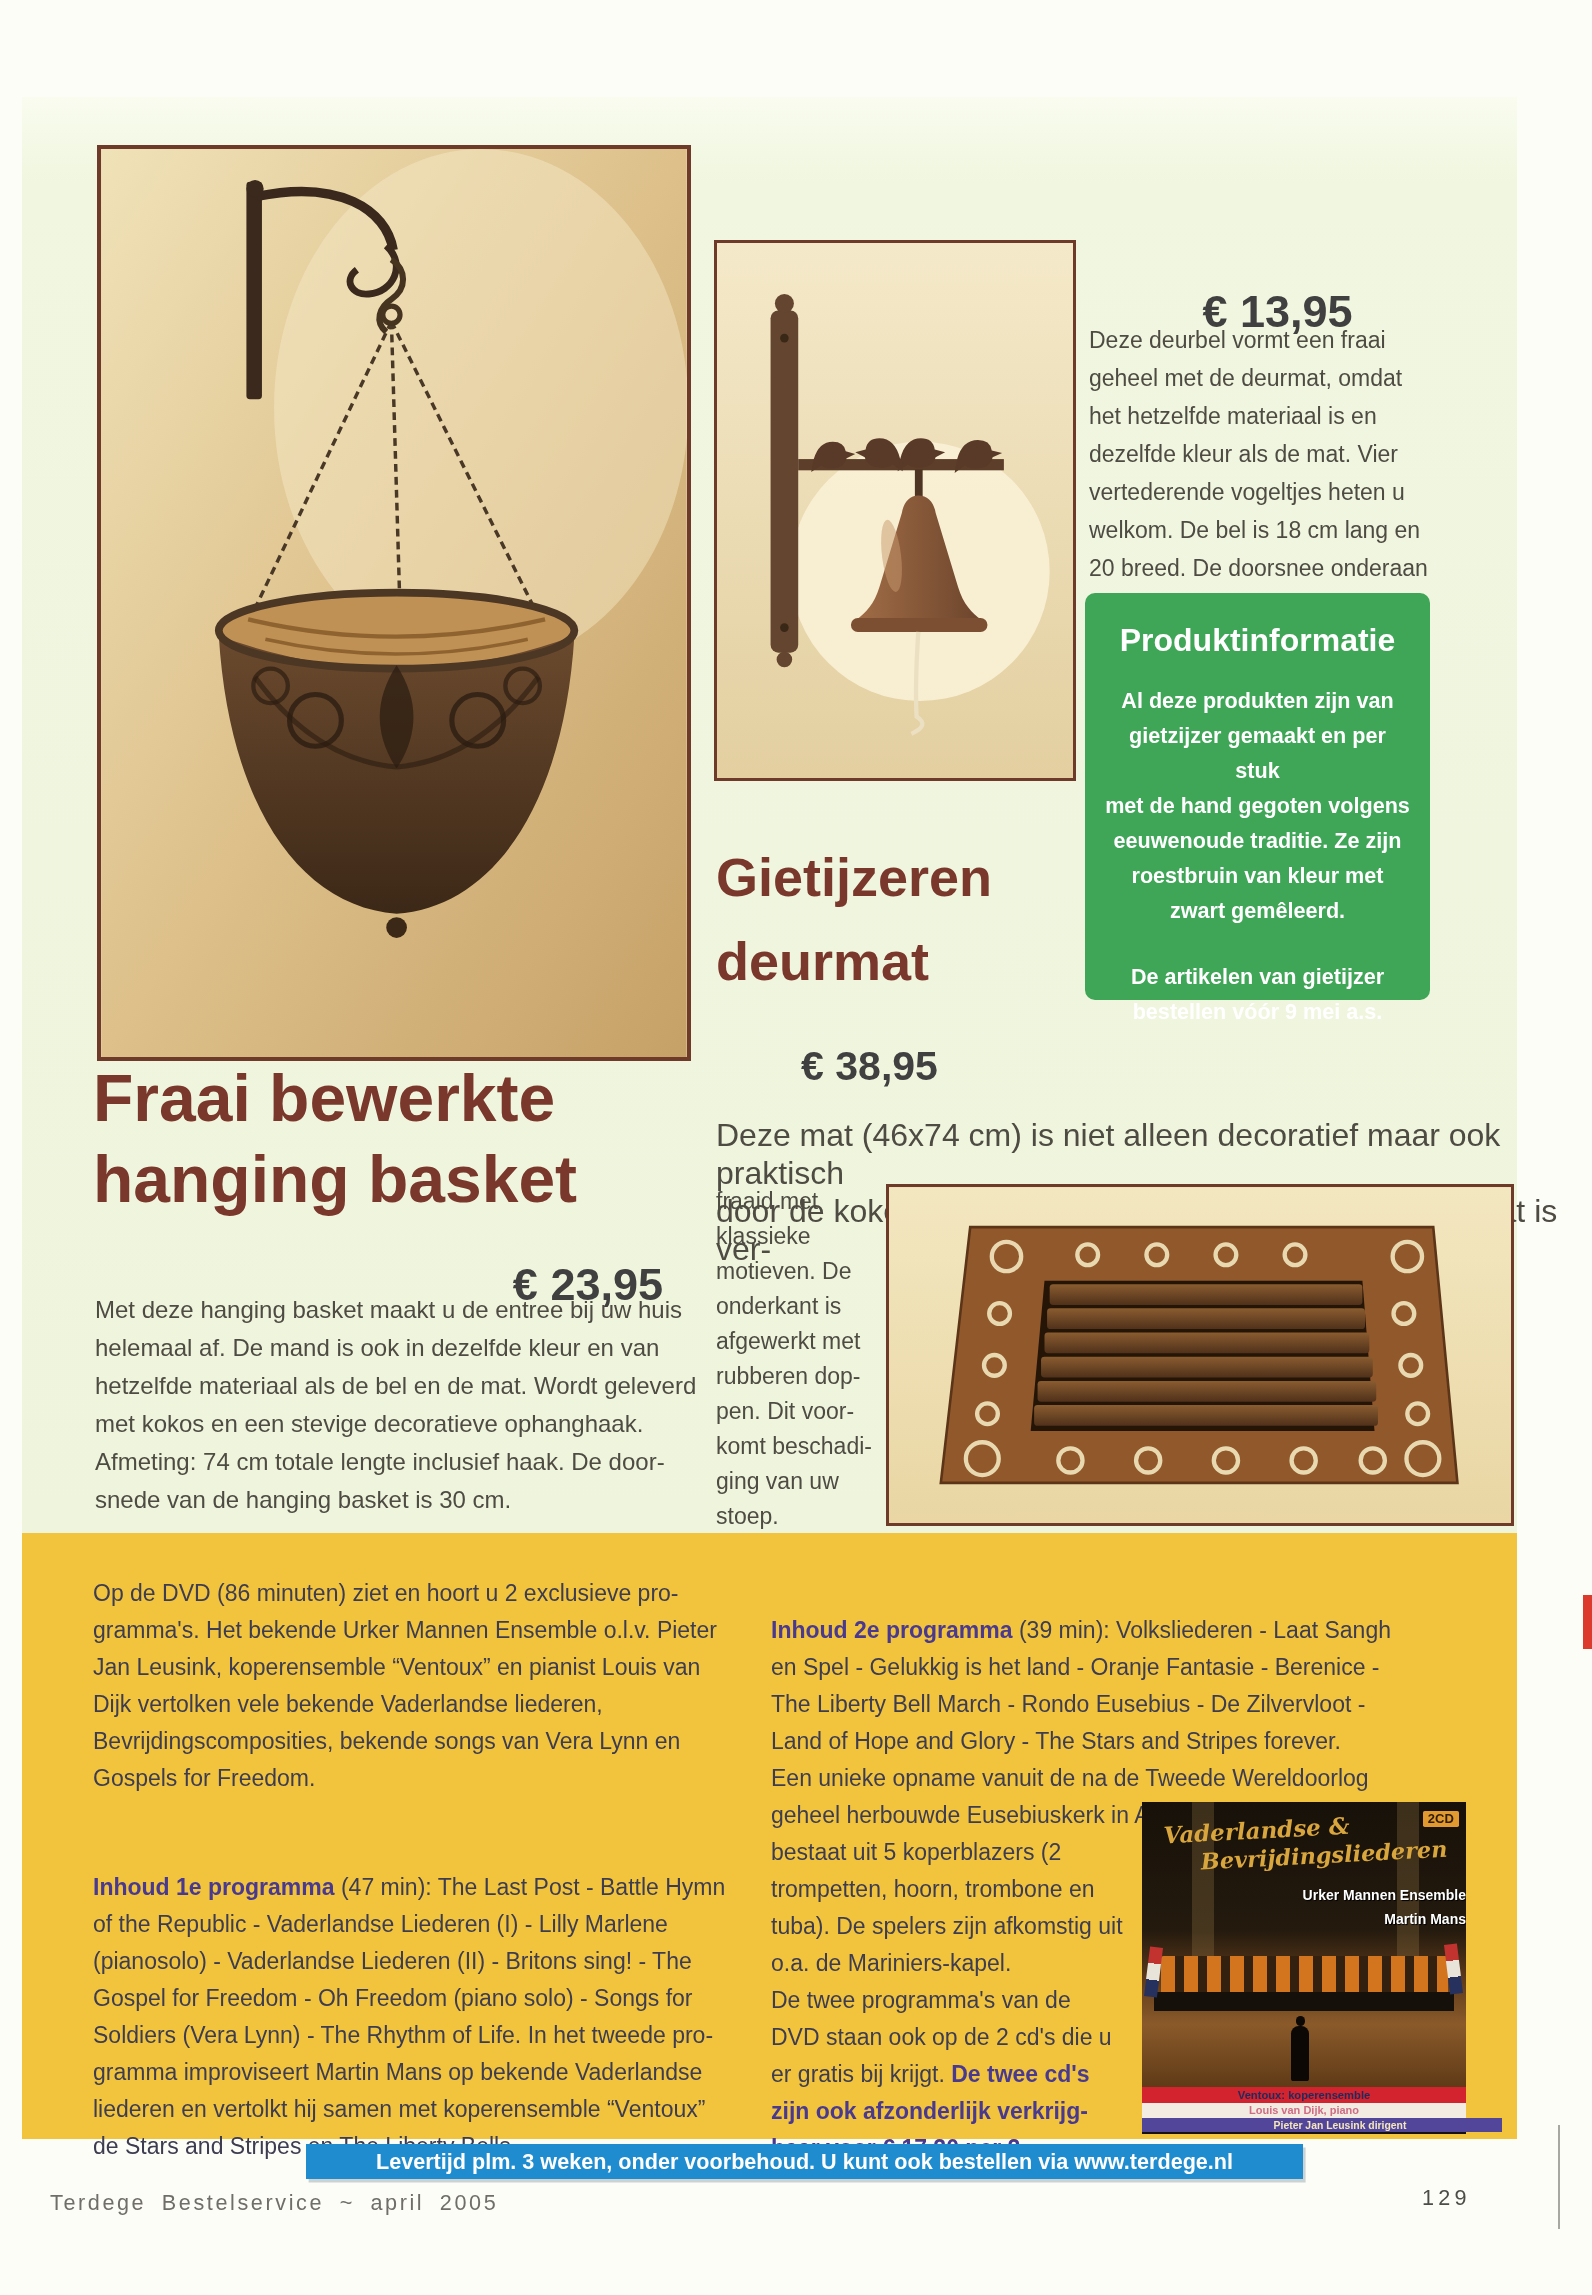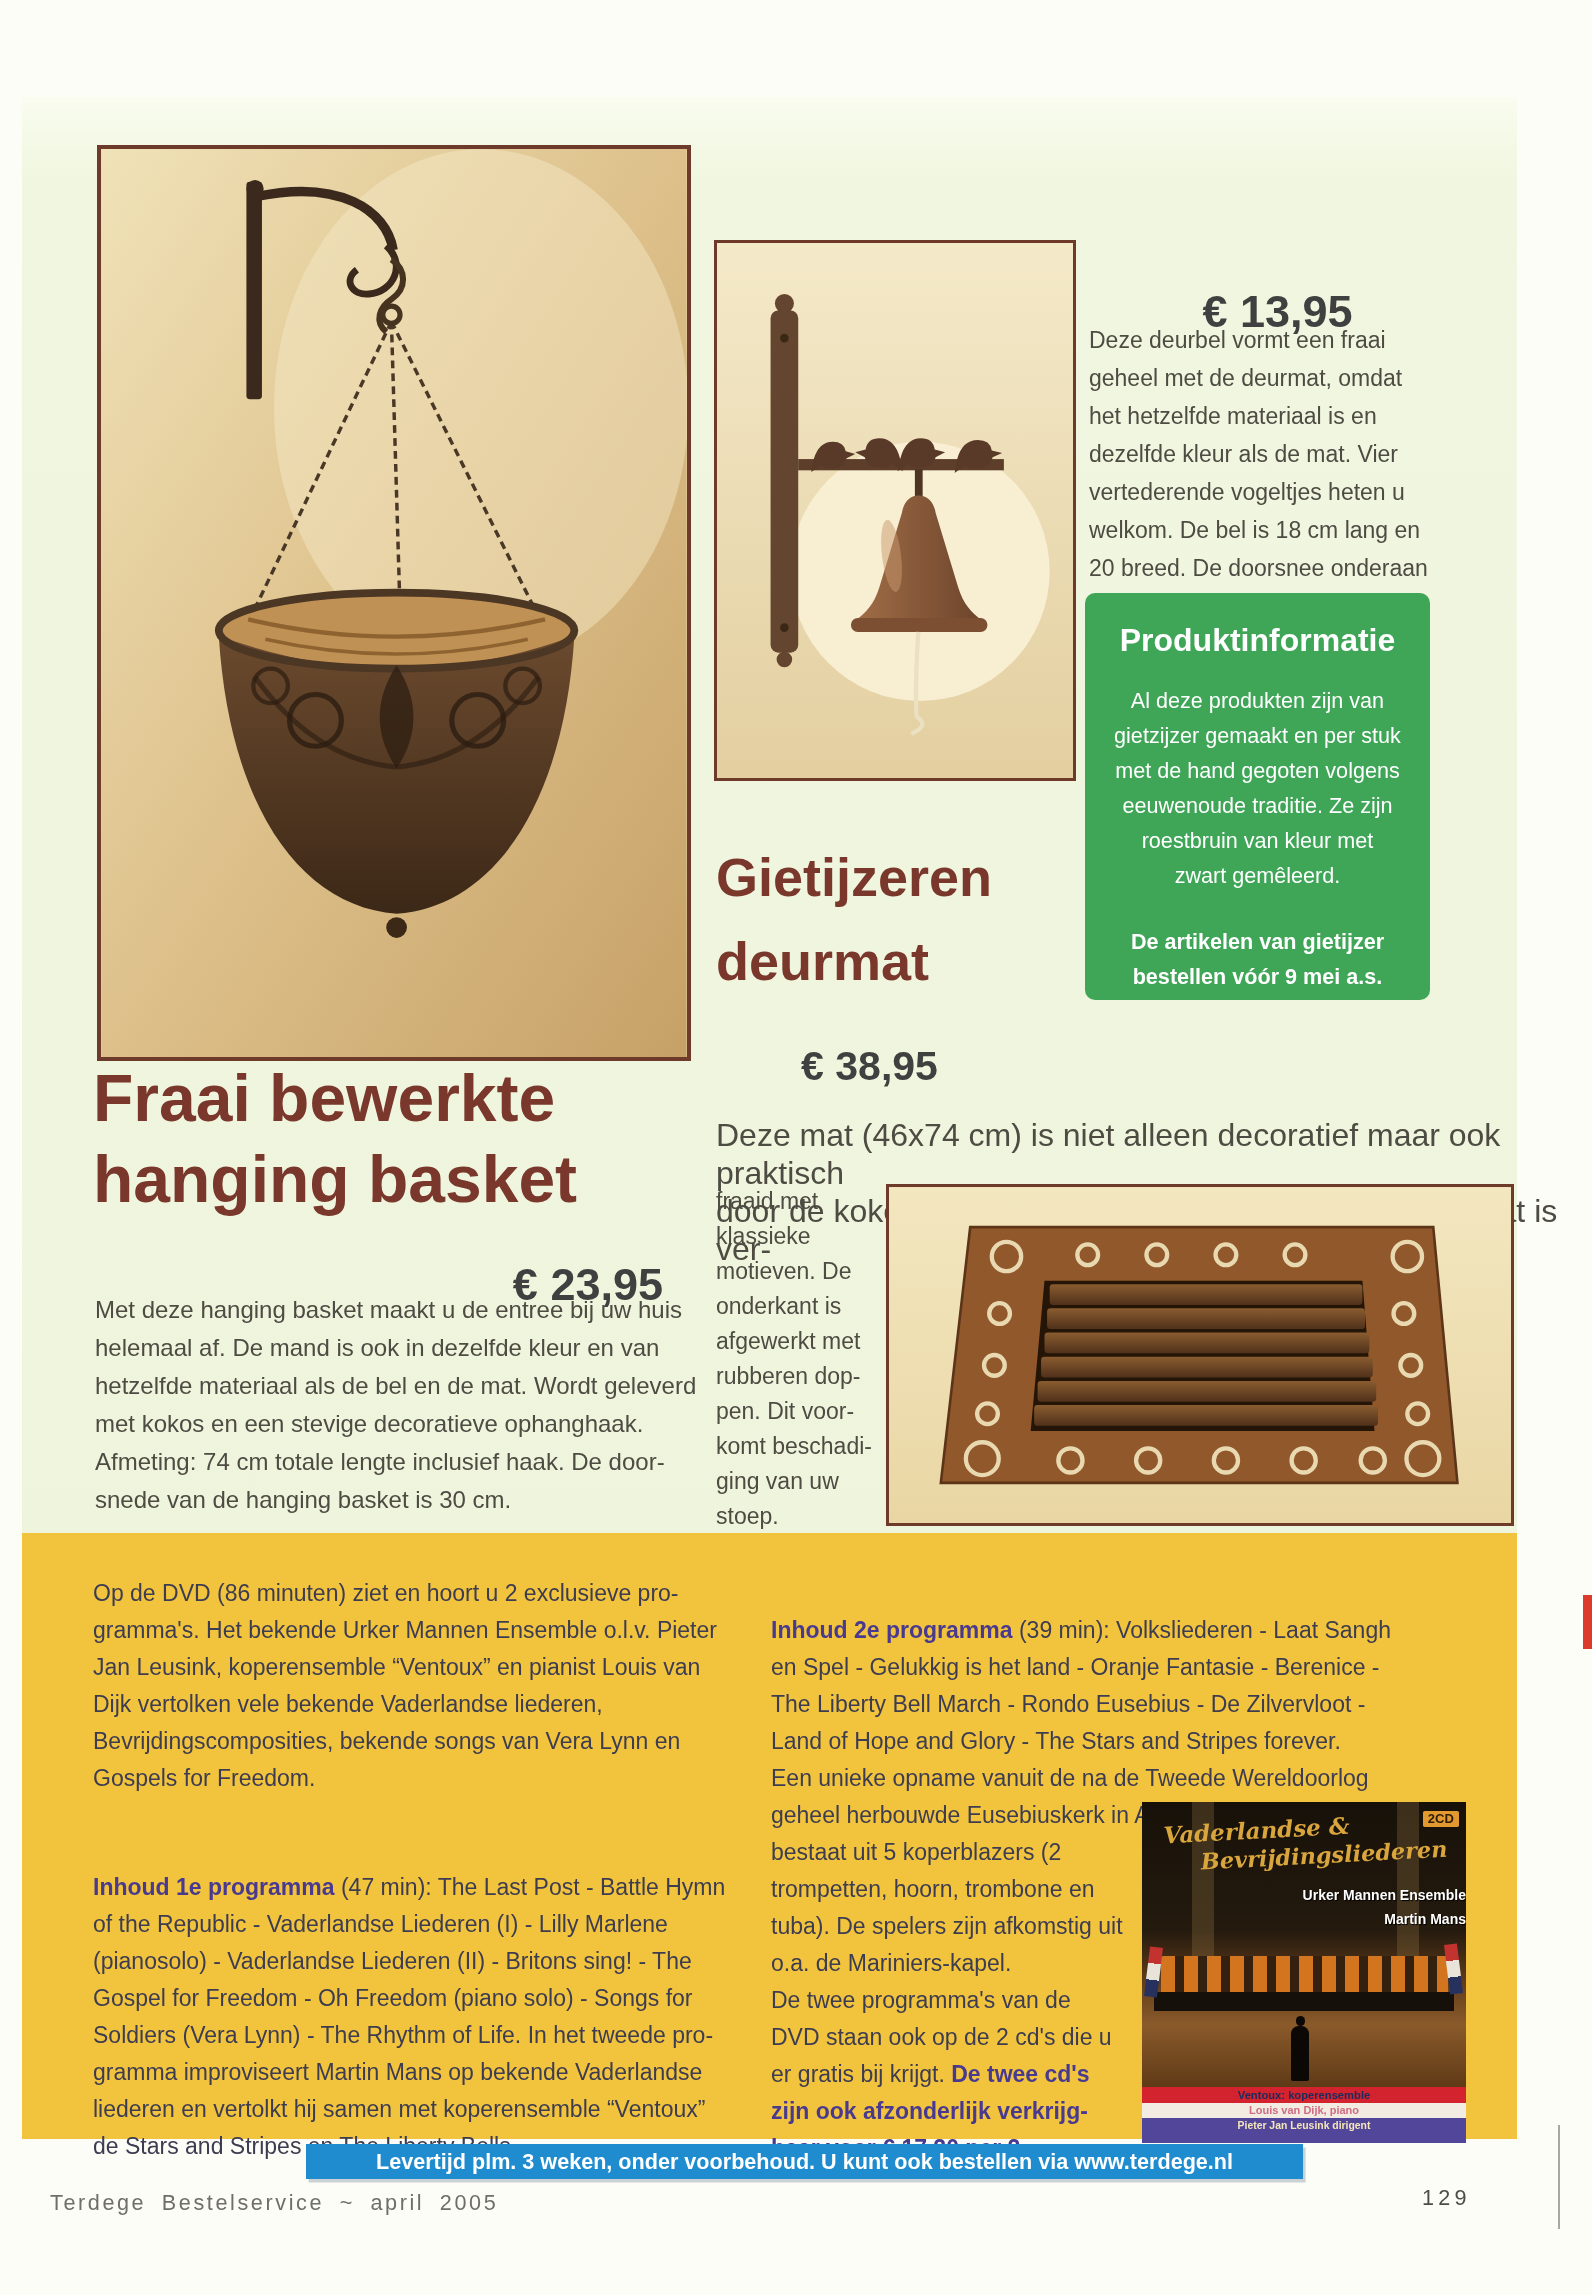--- a/index.html
+++ b/index.html
@@ -13,21 +13,21 @@
   .photo svg{display:block;width:100%;height:100%;}
   h1,h2,p{margin:0;padding:0;}
   .maroon{color:#7a372c;font-weight:bold;}
   .title-main{font-size:64px;letter-spacing:0px;line-height:1;white-space:nowrap;}
   .title-2line{white-space:pre-line;}
   .price{font-weight:bold;color:#404040;margin-top:44px;}
   .bodytext{white-space:pre-line;font-size:23px;line-height:38px;color:#4e4b43;}
   .greenbox{left:1085px;top:593px;width:345px;height:407px;background:#3fa557;border-radius:10px;
             color:#ffffff;text-align:center;box-sizing:border-box;padding:29px 19px 0 19px;}
   .greenbox h2{font-size:32px;font-weight:bold;color:#ffffff;}
-  .greenbox .gbody{margin-top:24px;font-size:21.6px;line-height:35px;white-space:pre-line;}
+  .greenbox .gbody{margin-top:24px;font-size:21.6px;line-height:35px;white-space:pre-line;font-weight:bold;}
   .greenbox .gnote{margin-top:31px;font-size:21.6px;line-height:35px;font-weight:bold;white-space:pre-line;}
   .dvdtext{font-size:23px;line-height:37px;color:#3d3c50;white-space:pre-line;}
   .dvdtext b{color:#4a3a8f;}
   .boldtail{font-weight:bold;color:#4a3a8f;}
   .bluebar{left:306px;top:2144px;width:997px;height:35px;background:#1e8cce;
            box-shadow:2.6px 3.5px 0 rgba(110,130,145,.35);color:#ffffff;font-weight:bold;
            font-size:21.6px;line-height:35px;text-align:center;}
   .credit{left:50px;top:2190px;font-size:21.6px;letter-spacing:2.6px;word-spacing:7px;color:#6f6e68;}
   .pagenum{left:1422px;top:2185px;font-size:21.6px;letter-spacing:4.3px;color:#4c4c48;}
   .vline{left:1558px;top:2125px;width:1.7px;height:104px;background:#a8a8a2;}
@@ -50,21 +50,21 @@
   .cd-pew{position:absolute;left:12px;top:190px;width:300px;height:19px;background:#15100a;}
   .cd-flag{position:absolute;width:13px;height:50px;
     background:linear-gradient(#c23330 0 33%,#e9e4da 33% 66%,#27315e 66% 100%);}
   .cd-conductor{position:absolute;left:145px;top:214px;width:26px;height:66px;}
   .cd-conductor .head{position:absolute;left:8.6px;top:0;width:9.5px;height:9.5px;border-radius:50%;background:#0b0805;}
   .cd-conductor .torso{position:absolute;left:4.3px;top:9.5px;width:18px;height:55px;
     border-radius:7.8px 7.8px 2.6px 2.6px;background:#0b0805;}
   .cd-band{position:absolute;left:0;width:324px;text-align:center;font-weight:bold;}
   .band-red{top:285px;height:16.4px;background:#d2232e;color:#1c2b5e;font-size:11.2px;line-height:16.4px;}
   .band-white{top:301px;height:14.7px;background:#f2ece2;color:#cf6d84;font-size:11px;line-height:14.7px;}
-  .band-purple{top:316px;height:25px;background:#514699;color:#f5e6bb;font-size:10.4px;line-height:16.4px;}
+  .band-purple{top:316px;height:14px;background:#514699;color:#f5e6bb;font-size:10.4px;line-height:16.4px;padding-left:36px;}
 </style>
 </head>
 <body>
 
 <div class="page">
 
   <div class="abs tint"></div>
   <div class="abs yellowbox"></div>
 
   <div class="abs photo" style="left:97px;top:145px;width:594px;height:916px;">

